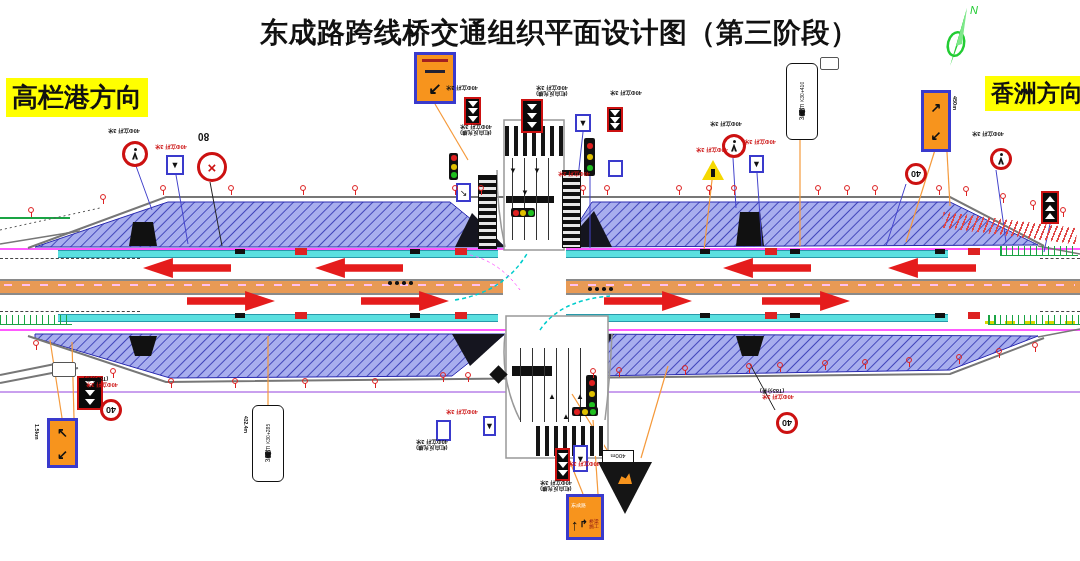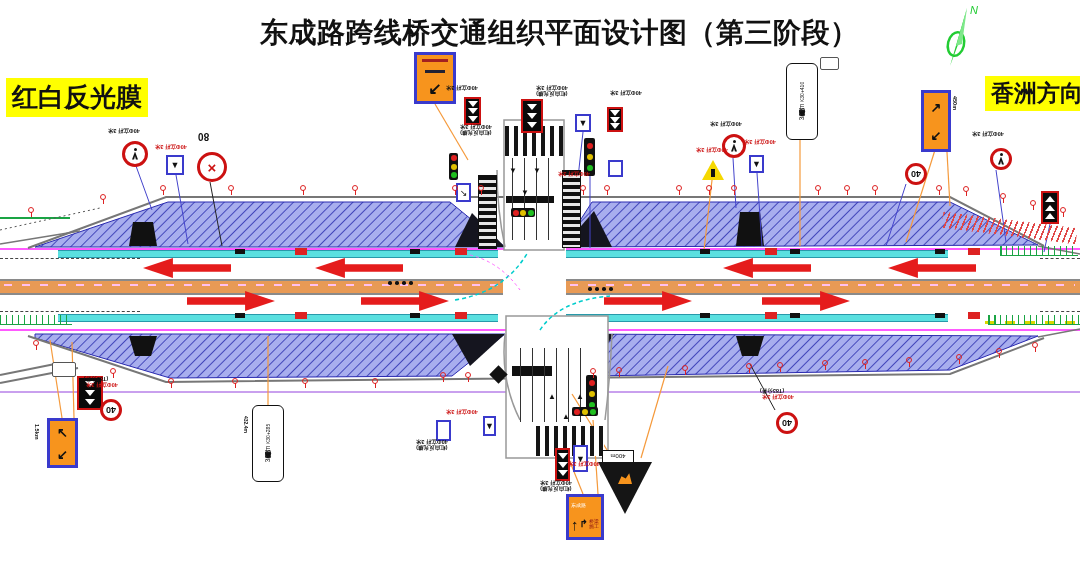--- a/index.html
+++ b/index.html
@@ -61,21 +61,21 @@
   .tk-b{width:10px;height:5px;background:#111}
   .tk-r{width:12px;height:7px;background:#dd2222}
   .tk-d{width:3.5px;height:3.5px;background:#111;border-radius:50%}
 </style>
 </head>
 <body>
 
 <div id="stage">
 
   <div class="abs title">东成路跨线桥交通组织平面设计图（第三阶段）</div>
-  <div class="abs ylab" style="left:6px;top:78px;font-size:26px">红白反光膜</div>
+  <div class="abs ylab" style="left:6px;top:78px;font-size:26px">高栏港方向</div>
   <div class="abs ylab" style="left:985px;top:76px;font-size:23px">香洲方向</div>
 
   <svg class="abs" style="left:936px;top:2px" width="46" height="76">
     <ellipse cx="20" cy="42" rx="8" ry="12" fill="none" stroke="#22cc33" stroke-width="2.5" transform="rotate(14 20 42)"></ellipse>
     <polygon points="31,6 14,64 23,40" fill="#22cc33"></polygon>
     <polygon points="31,6 26,42 20,44" fill="#7ee88a"></polygon>
     <text x="34" y="12" font-size="11" font-style="italic" fill="#22cc33">N</text>
   </svg>
 
   <div class="abs mag" style="left:0;top:248px;width:1080px"></div>

